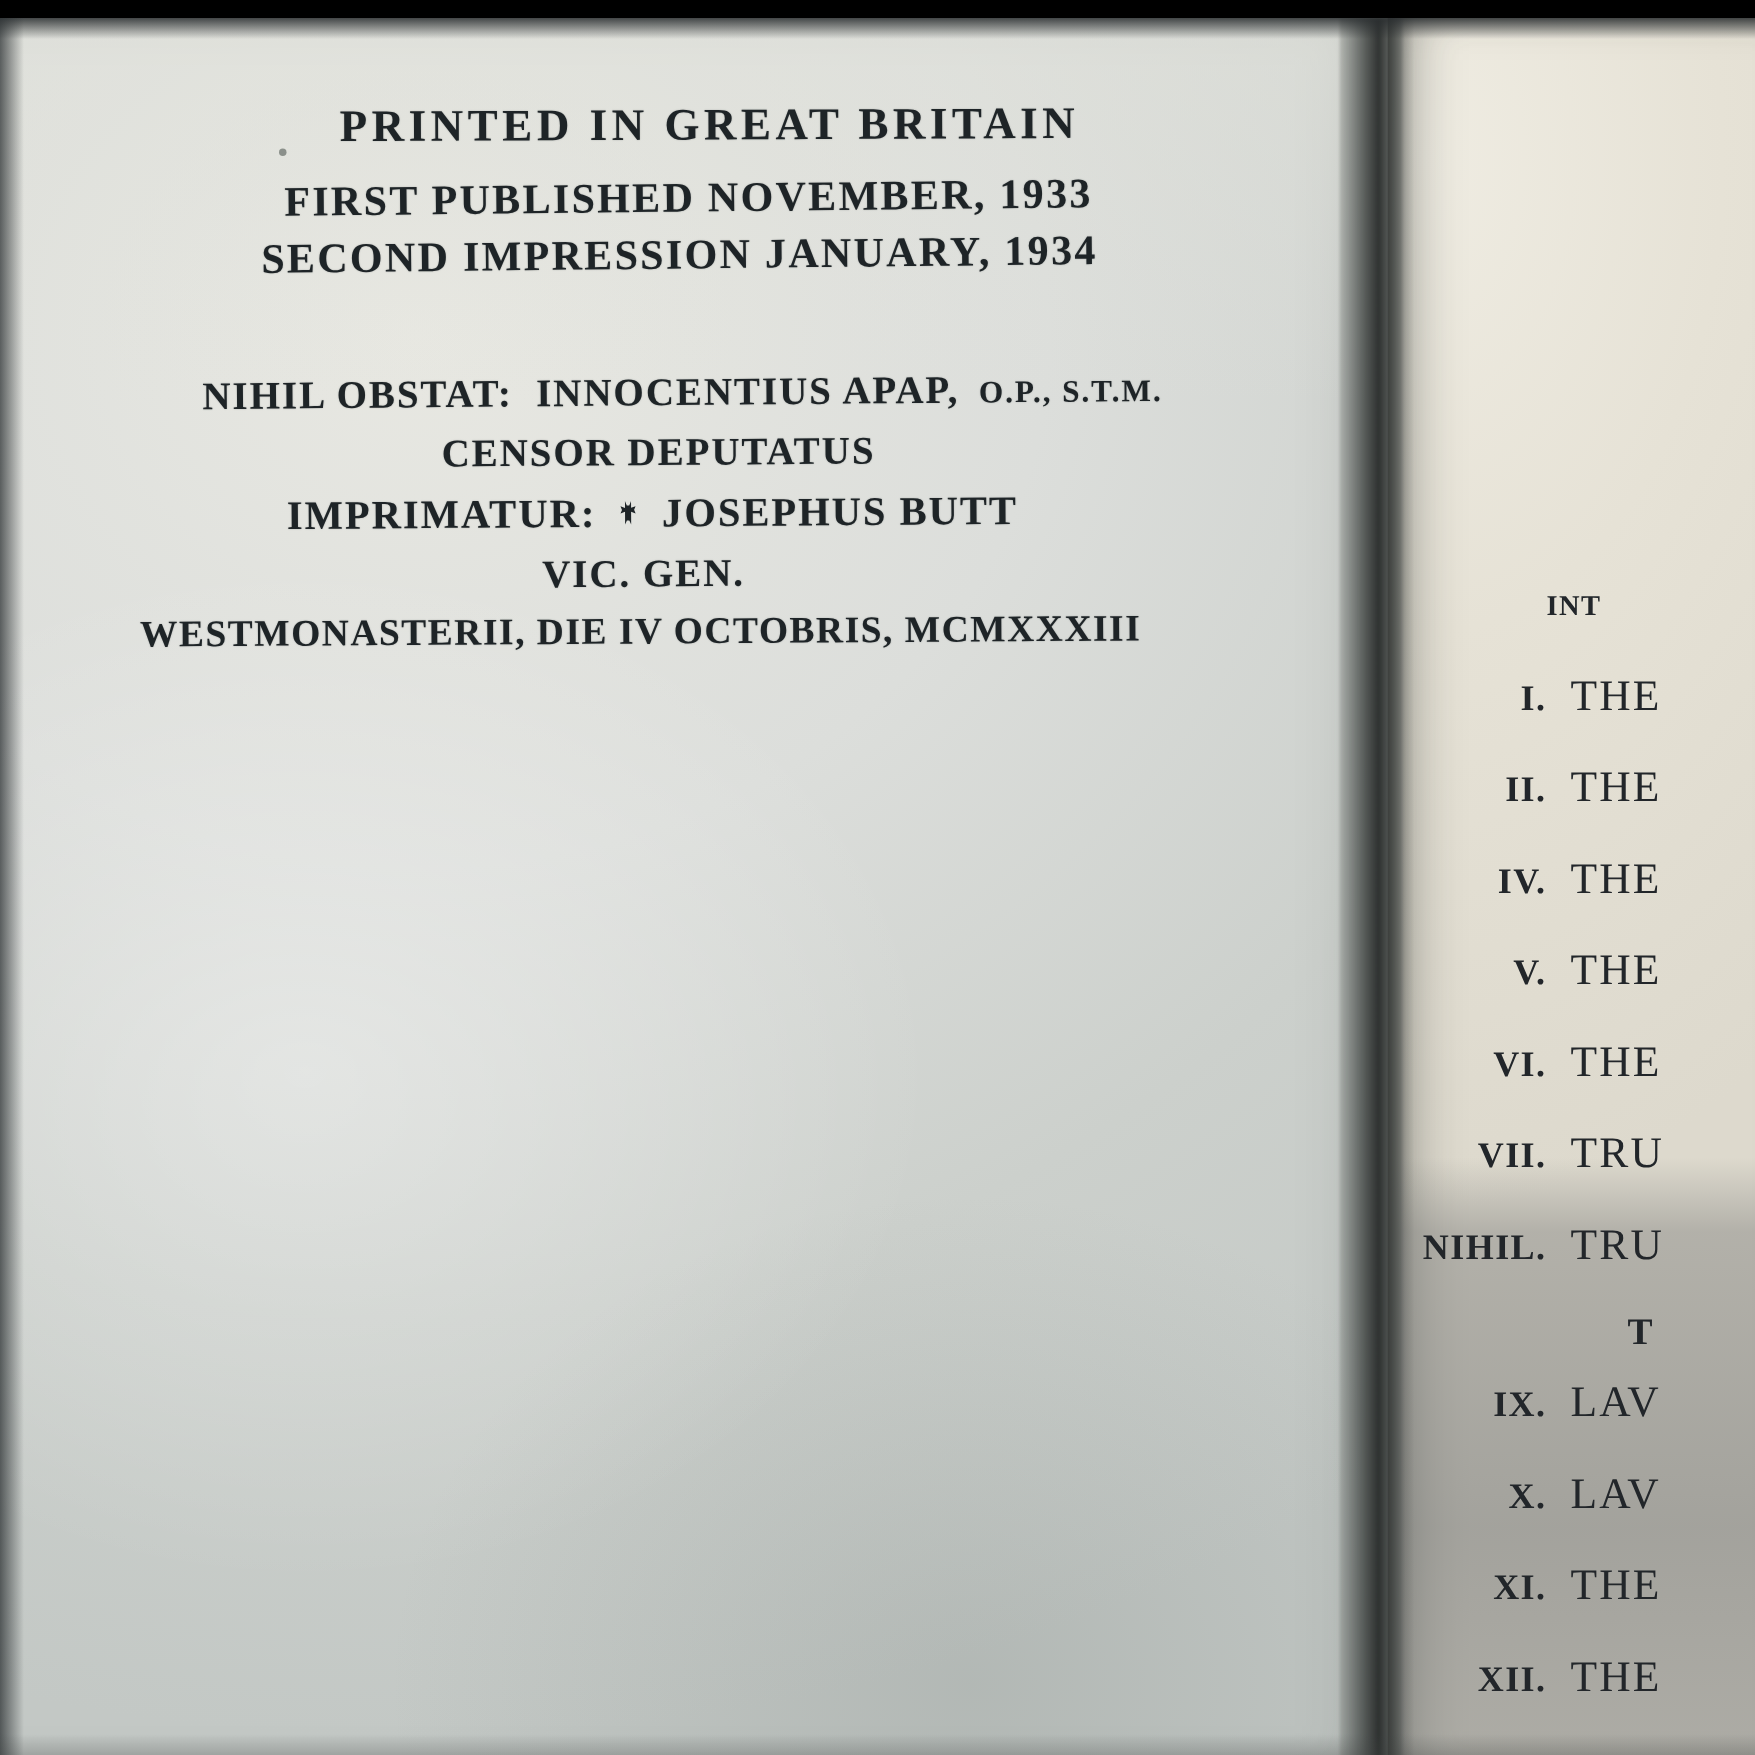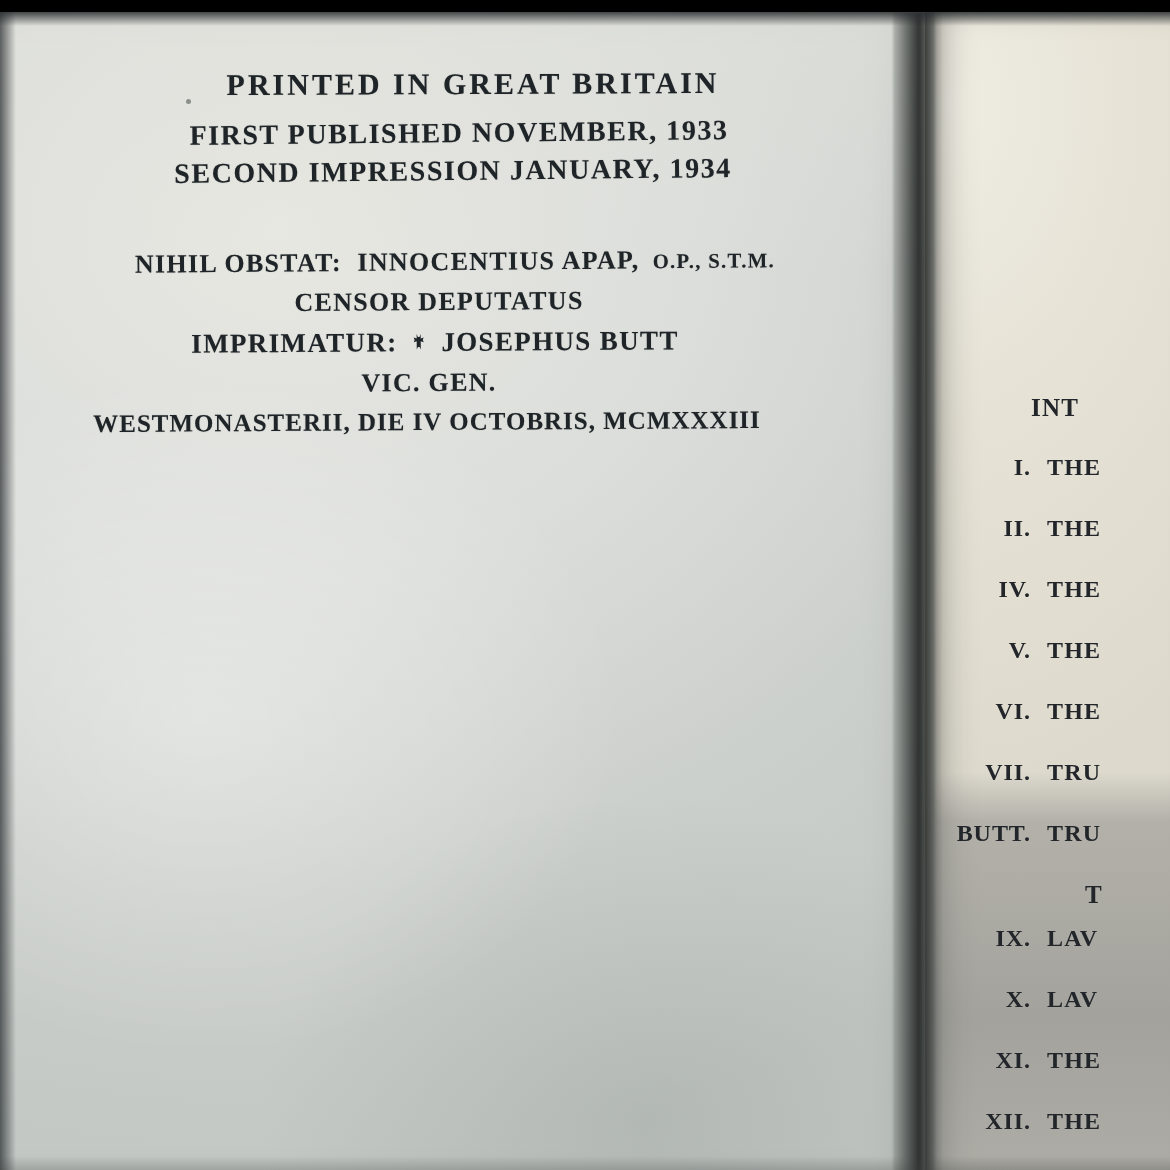--- a/index.html
+++ b/index.html
@@ -169,21 +169,21 @@
   }
   .contents {
     position: absolute;
     left: 0;
     top: 382px;
     width: 245px;
     color: #22262a;
     z-index: 3;
   }
   .contents-head {
-    font-size: 25px;
+    font-size: 19px;
     letter-spacing: 0.05em;
     font-weight: 700;
     padding-left: 106px;
     margin-bottom: 32px;
     white-space: nowrap;
   }
   .toc-row {
     display: flex;
     align-items: baseline;
     height: 61px;
@@ -192,23 +192,23 @@
   .toc-num {
     width: 122px;
     text-align: right;
     font-size: 24px;
     letter-spacing: 0.04em;
     font-weight: 700;
     padding-right: 16px;
     box-sizing: border-box;
   }
   .toc-title {
-    font-size: 24px;
-    letter-spacing: 0.05em;
-    font-weight: 700;
+    font-size: 29px;
+    letter-spacing: 0.05em;
+    font-weight: 400;
   }
   .toc-row.tall { height: 61px; }
   .toc-cont {
     height: 44px;
     padding-left: 160px;
     font-size: 25px;
     letter-spacing: 0.05em;
     font-weight: 700;
     white-space: nowrap;
   }
@@ -301,21 +301,21 @@
       </div>
       <div class="toc-row">
         <span class="toc-num">VI.</span>
         <span class="toc-title">THE</span>
       </div>
       <div class="toc-row">
         <span class="toc-num">VII.</span>
         <span class="toc-title">TRU</span>
       </div>
       <div class="toc-row tall">
-        <span class="toc-num">BUTT.</span>
+        <span class="toc-num">NIHIL.</span>
         <span class="toc-title">TRU</span>
       </div>
       <div class="toc-cont">T</div>
       <div class="toc-row">
         <span class="toc-num">IX.</span>
         <span class="toc-title">LAV</span>
       </div>
       <div class="toc-row">
         <span class="toc-num">X.</span>
         <span class="toc-title">LAV</span>

